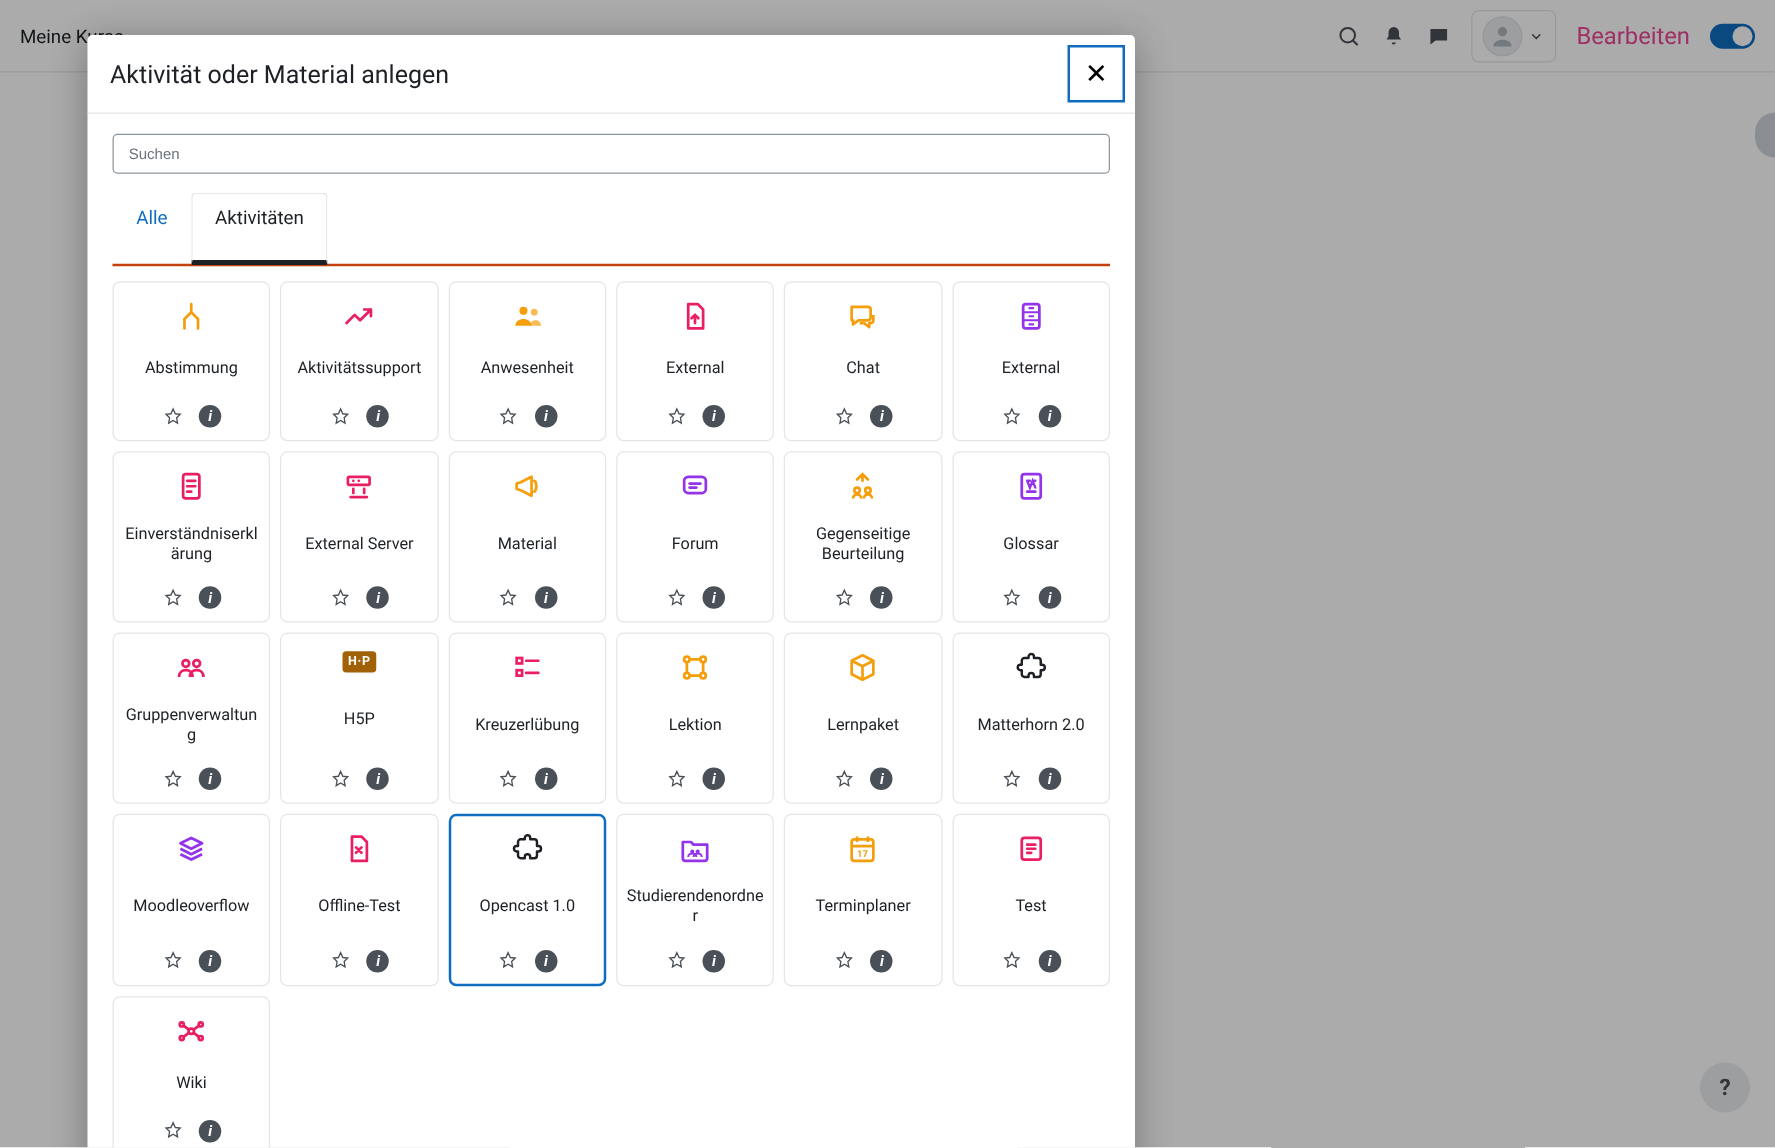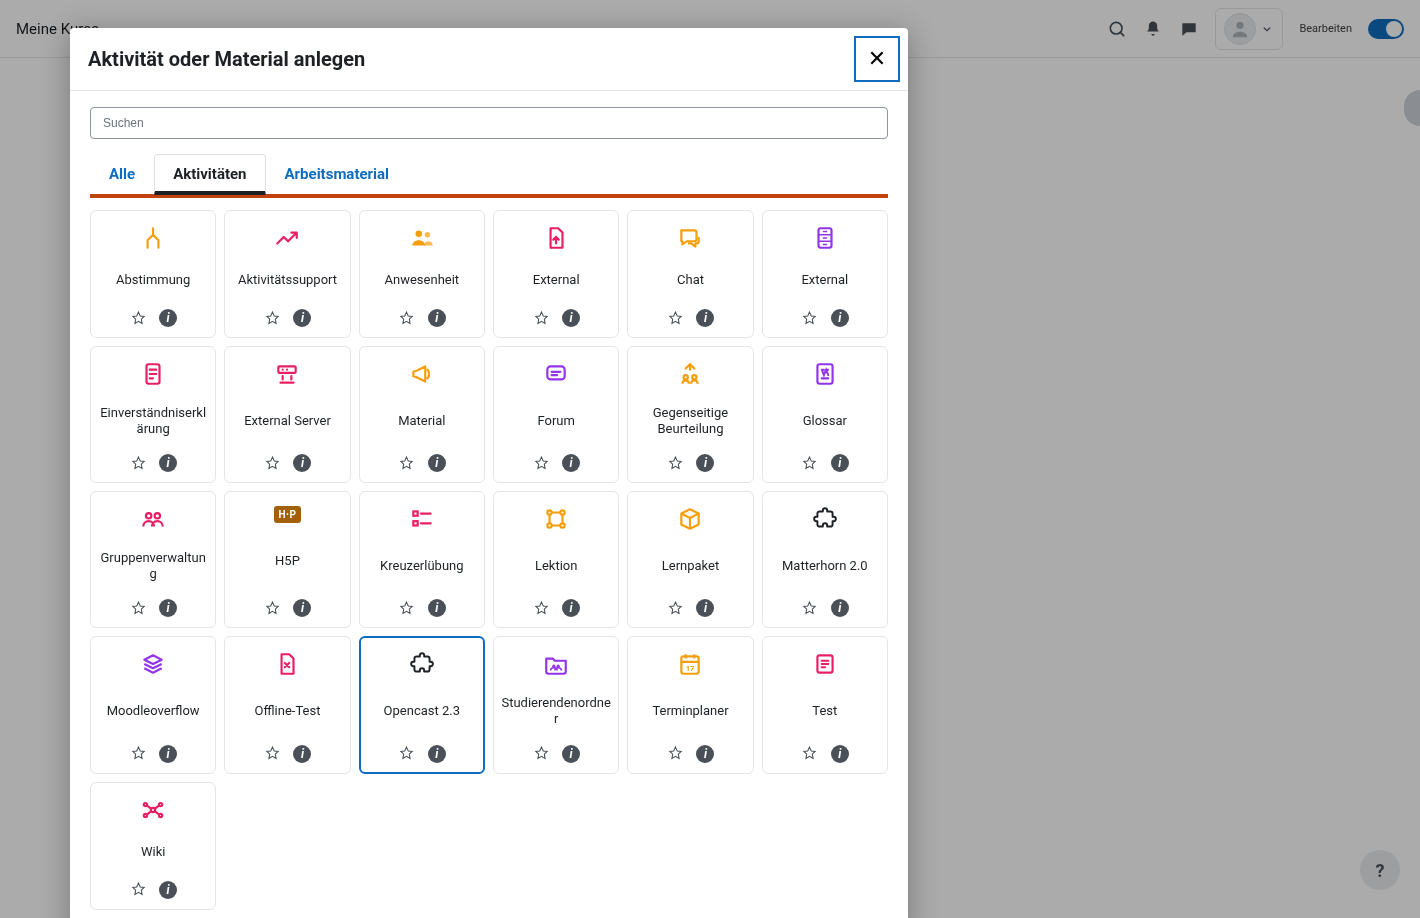--- a/index.html
+++ b/index.html
@@ -38,21 +38,21 @@
   .ico { width: 20px; height: 20px; display:inline-flex; align-items:center; justify-content:center; }
   .ico svg { width: 100%; height: 100%; }
   .avatar {
     width: 32px; height: 32px; border-radius: 50%;
     background: #e9ecef;
     display: inline-flex; align-items:center; justify-content:center;
     border: 1px solid #dee2e6;
   }
   .avatar svg { width: 22px; height: 22px; fill: #adb5bd; }
   .user-menu { display:flex; align-items:center; gap:4px; padding: 4px 8px; border: 1px solid #e5e5e5; border-radius:6px;}
-  .edit-label { color:#404040; font-size:11px; }
+  .edit-label { color:#ec4899; font-size:19px; }
   .toggle {
     width: 36px; height: 20px; background: #0f6cbf; border-radius: 10px;
     position: relative; display:inline-block;
   }
   .toggle::after {
     content:""; position:absolute; right:2px; top:2px;
     width:16px; height:16px; background:#fff; border-radius:50%;
   }
   .backdrop {
     position: absolute; inset: 0;
@@ -67,21 +67,21 @@
     background: #fff;
     border-radius: 4px;
     box-shadow: 0 5px 30px rgba(0,0,0,0.3);
     z-index: 10;
   }
   .dialog-header {
     display:flex; justify-content: space-between; align-items:center;
     padding: 18px 18px;
     border-bottom: 1px solid #e5e5e5;
   }
-  .dialog-title { font-size: 20px; font-weight: 700; }
+  .dialog-title { font-size: 20px; font-weight: 400; }
   .close-btn {
     width: 46px; height: 46px;
     border: 2px solid #0f6cbf;
     display:flex; align-items:center; justify-content:center;
     font-size: 22px; font-weight: 400;
     background:#fff;
     cursor:pointer;
     margin: -10px -10px -10px 0;
   }
   .dialog-body { padding: 16px 20px 24px; }
@@ -89,40 +89,39 @@
     width: 100%;
     padding: 8px 12px;
     border: 1px solid #8f959e;
     border-radius: 4px;
     font-size: 12px;
   }
   .search-box::placeholder { color: #6a737b; }
   .tabs {
     display:flex; gap: 0;
     margin-top: 14px;
-    border-bottom: 4px solid #c2410c;
-    font-weight: bold;
+    border-bottom: 2px solid #c2410c;
   }
   .tab {
     padding: 10px 18px 12px;
     font-size: 15px;
     color: #0f6cbf;
     cursor:pointer;
     border: 1px solid transparent;
     border-bottom: none;
     position: relative;
     top: 1px;
     border-radius: 4px 4px 0 0;
   }
   .tab.active {
     color: #1d2125;
     border-color: #dee2e6;
     background: #fff;
     border-bottom: 4px solid #1d2125;
-    padding-bottom: 8px;
+    padding-bottom: 25px;
   }
   .grid {
     display: grid;
     grid-template-columns: repeat(6, 1fr);
     gap: 8px;
     margin-top: 12px;
   }
   .card {
     border: 1px solid #e5e5e5;
     border-radius: 6px;
@@ -373,21 +372,20 @@
     <div class="dialog-title">Aktivität oder Material anlegen</div>
     <button class="close-btn">
       <span>✕</span>
     </button>
   </div>
   <div class="dialog-body">
     <input class="search-box" type="text" placeholder="Suchen" style="">
     <div class="tabs">
       <div class="tab">Alle</div>
       <div class="tab active">Aktivitäten</div>
-      <div class="tab">Arbeitsmaterial</div>
     </div>
     <div class="grid" id="grid">
         <div class="card">
     <span class="card-icon c-orange">
             <svg viewBox="0 0 24 24">
               <use href="#ic-choice"></use>
             </svg>
           </span>
     <div class="card-label">Abstimmung</div>
     <div class="card-footer">
@@ -698,21 +696,21 @@
             </span>
       <span class="info-btn">i</span>
     </div>
   </div>
         <div class="card selected">
     <span class="card-icon c-plain">
             <svg viewBox="0 0 24 24">
               <use href="#ic-puzzle"></use>
             </svg>
           </span>
-    <div class="card-label">Opencast 2.3</div>
+    <div class="card-label">Opencast 1.0</div>
     <div class="card-footer">
       <span class="star-btn">
               <svg viewBox="0 0 24 24">
                 <use href="#ic-star"></use>
               </svg>
             </span>
       <span class="info-btn">i</span>
     </div>
   </div>
         <div class="card">

